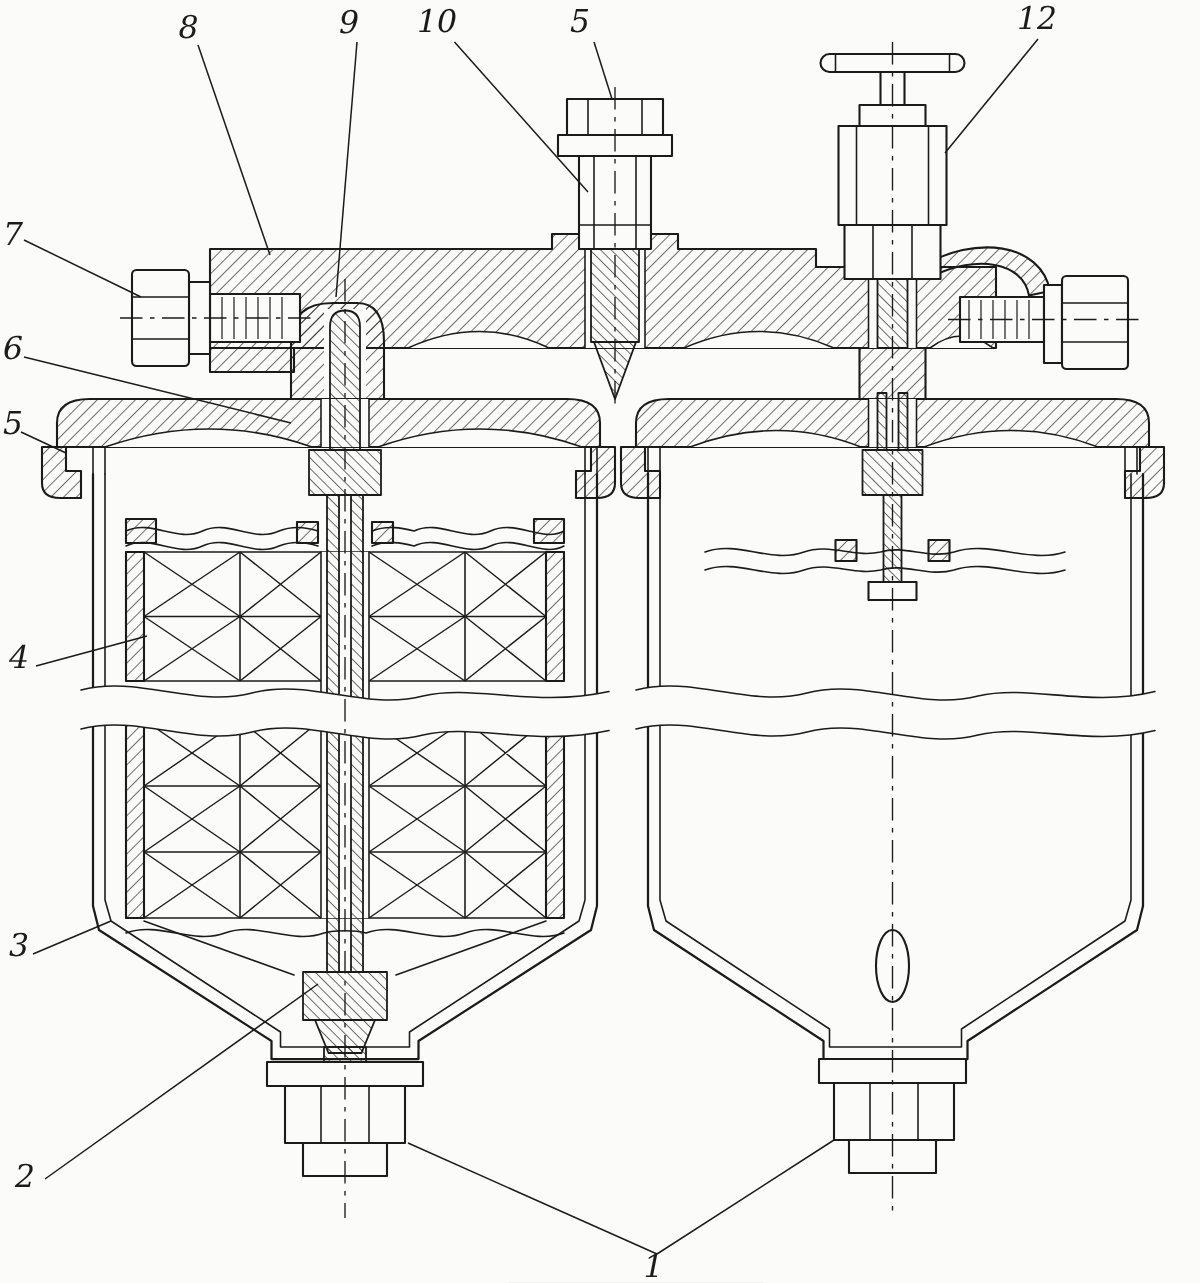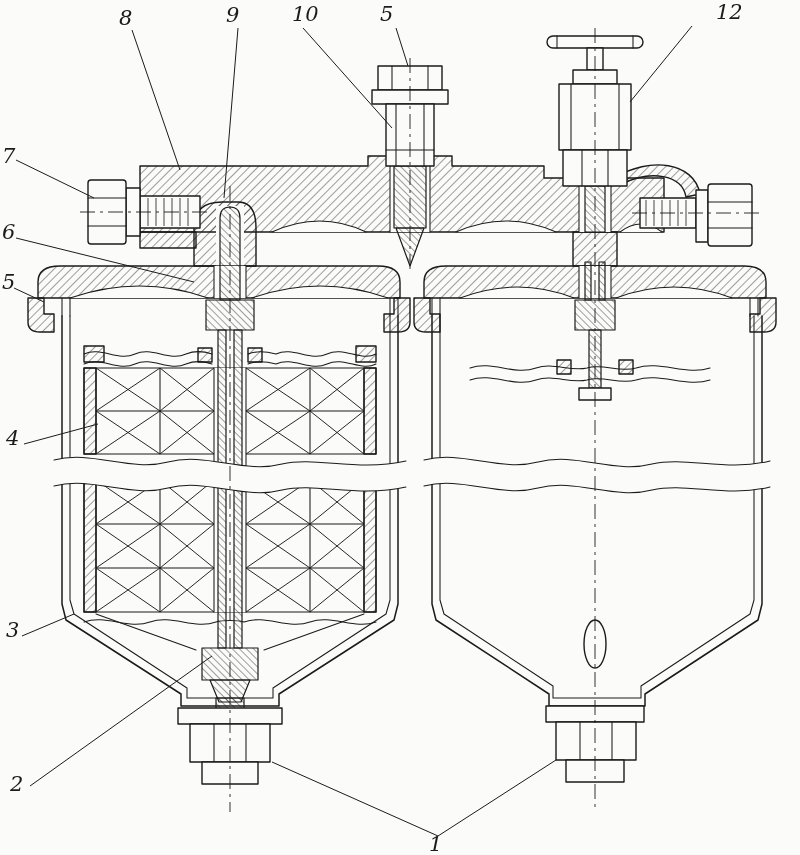--- a/index.html
+++ b/index.html
@@ -218,17 +218,17 @@
 
 <span class="callout" style="left:429px;top:834px">1</span>
 <span class="callout" style="left:10px;top:774px">2</span>
 <span class="callout" style="left:6px;top:620px">3</span>
 <span class="callout" style="left:6px;top:428px">4</span>
 <span class="callout" style="left:2px;top:272px">5</span>
 <span class="callout" style="left:2px;top:222px">6</span>
 <span class="callout" style="left:2px;top:146px">7</span>
 <span class="callout" style="left:119px;top:8px">8</span>
 <span class="callout" style="left:226px;top:5px">9</span>
-<span class="callout" style="left:292px;top:4px">10</span>
+<span class="callout" style="left:278px;top:4px">10</span>
 <span class="callout" style="left:380px;top:4px">5</span>
-<span class="callout" style="left:716px;top:2px">12</span>
+<span class="callout" style="left:678px;top:2px">12</span>
 
 </div>
 
 </body></html>

